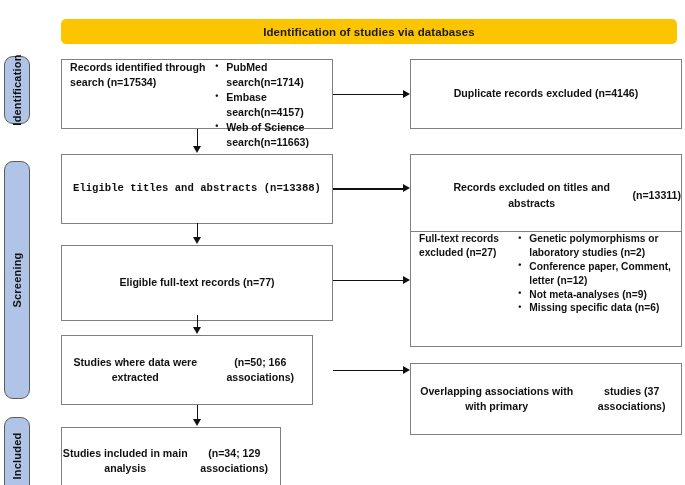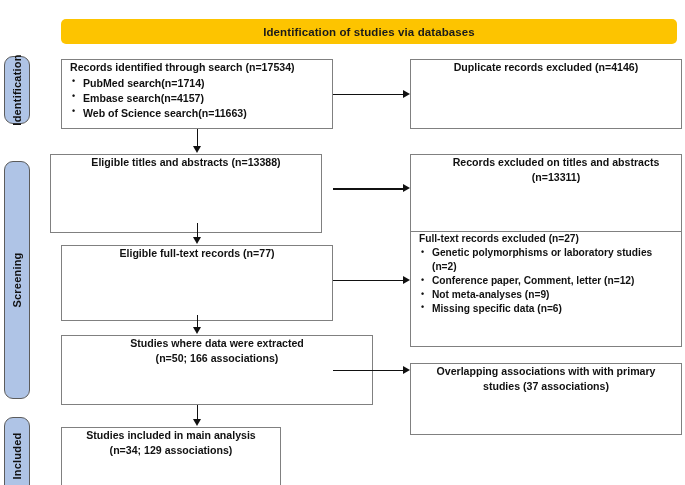--- a/index.html
+++ b/index.html
@@ -62,22 +62,22 @@
   #pill-screening     { top: 146px; height: 238px; }
   #pill-included      { top: 402px; height: 77px; }
 
   
   .box {
     position: absolute;
     background: #ffffff;
     border: 1.3px solid #808080;
     box-sizing: border-box;
     display: flex;
-    flex-direction: column;
-    justify-content: flex-start;
+    flex-direction: row;
+    justify-content: center;
     color: #111111;
     font-size: 10.6px;
     font-weight: bold;
     line-height: 1.42;
   }
   .box.center {
     align-items: center;
     text-align: center;
   }
   .box.left {
@@ -103,23 +103,23 @@
     content: "\2022";
     position: absolute;
     left: 2px;
     top: -0.5px;
     font-size: 9px;
   }
   .head-line { margin-bottom: 0.5px; }
 
   
   #box-identified   { left: 61px; top: 44px;  width: 272px; height: 70px; }
-  #box-titles       { left: 50px; top: 139px; width: 272px; height: 79px; }
+  #box-titles       { left: 61px; top: 139px; width: 272px; height: 70px; font-family: Liberation Mono, monospace; }
   #box-fulltext     { left: 61px; top: 230px; width: 272px; height: 76px; }
-  #box-extracted    { left: 61px; top: 320px; width: 312px; height: 70px; }
+  #box-extracted    { left: 61px; top: 320px; width: 252px; height: 70px; }
   #box-included     { left: 61px; top: 412px; width: 220px; height: 68px; }
 
   
   #box-duplicates   { left: 410px; top: 44px;  width: 272px; height: 70px; }
   #box-excl-titles  { left: 410px; top: 139px; width: 272px; height: 83px; padding-left: 20px; }
   #box-excl-full    { left: 410px; top: 216px; width: 272px; height: 116px;
                       font-size: 10.2px; line-height: 1.36; }
   #box-overlap      { left: 410px; top: 348px; width: 272px; height: 72px; }
 
   

